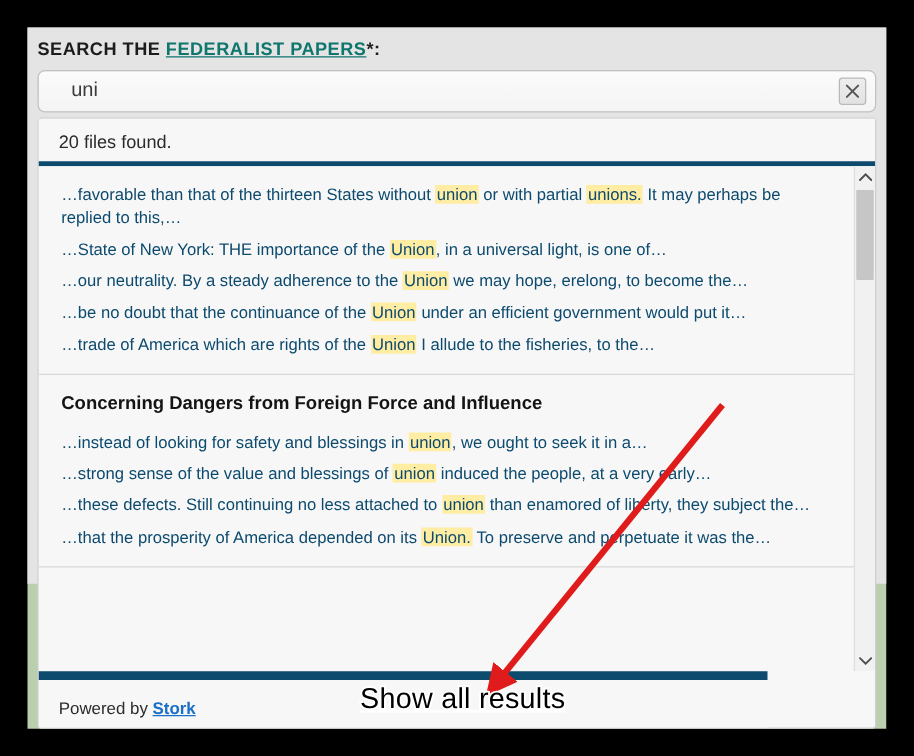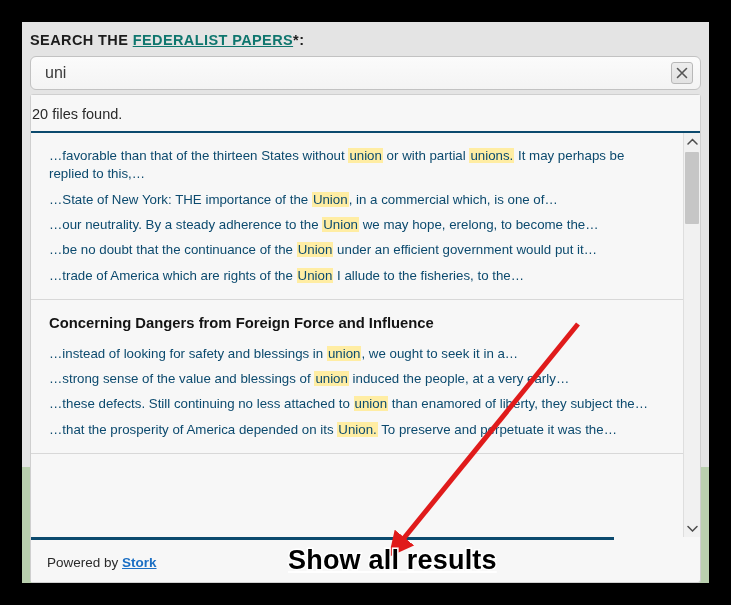--- a/index.html
+++ b/index.html
@@ -79,21 +79,21 @@
     width: 671px;
     height: 34px;
   }
   #search-input {
     width: 100%;
     height: 34px;
     box-sizing: border-box;
     border: 1px solid #c2c2c2;
     border-radius: 6px;
     background: linear-gradient(#fbfbfb, #f4f4f4);
-    padding: 0 40px 0 14px;
+    padding: 0 40px 0 26px;
     font-size: 16px;
     color: #3b3b3b;
     font-family: "Liberation Sans", sans-serif;
     outline: none;
   }
   #clear-btn {
     position: absolute;
     right: 8px;
     top: 6px;
     width: 22px;
@@ -108,25 +108,25 @@
 
   
   #files-found {
     position: absolute;
     left: 31px;
     top: 95px;
     width: 669px;
     height: 38px;
     box-sizing: border-box;
     background: #f7f7f7;
-    border-bottom: 2px solid #0c4a6e;
+    border-bottom: 4px solid #0c4a6e;
     font-size: 14.5px;
     color: #2a2a2a;
     line-height: 38px;
-    padding-left: 1px;
+    padding-left: 16px;
   }
 
   
   #results {
     position: absolute;
     left: 31px;
     top: 133px;
     width: 669px;
     height: 404px;
     box-sizing: border-box;
@@ -202,21 +202,21 @@
 
   
   #footer {
     position: absolute;
     left: 31px;
     top: 537px;
     width: 583px;
     height: 45px;
     box-sizing: border-box;
     background: #f7f7f7;
-    border-top: 3px solid #0c4a6e;
+    border-top: 7px solid #0c4a6e;
     font-size: 13.5px;
     color: #2a2a2a;
     line-height: 45px;
     padding-left: 16px;
   }
   #footer a {
     color: #1b6fc4;
     font-weight: bold;
     text-decoration: underline;
   }
@@ -225,22 +225,22 @@
   #annotation {
     position: absolute;
     left: 0; top: 0;
     width: 731px; height: 605px;
     pointer-events: none;
   }
   #ann-label {
     position: absolute;
     left: 288px;
     top: 545px;
-    font-size: 27px;
-    font-weight: bold;
+    font-size: 23px;
+    font-weight: normal;
     color: #000000;
     text-decoration: underline;
     -webkit-text-stroke: 3px #ffffff;
     paint-order: stroke fill;
     white-space: nowrap;
     letter-spacing: 0.2px;
   }
 </style>
 </head>
 <body>
@@ -264,21 +264,21 @@
       </svg>
     </button>
   </div>
 
   <div id="files-found">20 files found.</div>
 
   <div id="results">
     <div id="results-inner">
         <div class="result">
           <div class="r-excerpt"><span>…favorable than that of the thirteen States without </span><span class="hl">union</span><span> or with partial </span><span class="hl">unions.</span><span> It may perhaps be replied to this,…</span></div>
-          <div class="r-excerpt"><span>…State of New York: THE importance of the </span><span class="hl">Union</span><span>, in a commercial which, is one of…</span></div>
+          <div class="r-excerpt"><span>…State of New York: THE importance of the </span><span class="hl">Union</span><span>, in a universal light, is one of…</span></div>
           <div class="r-excerpt"><span>…our neutrality. By a steady adherence to the </span><span class="hl">Union</span><span> we may hope, erelong, to become the…</span></div>
           <div class="r-excerpt"><span>…be no doubt that the continuance of the </span><span class="hl">Union</span><span> under an efficient government would put it…</span></div>
           <div class="r-excerpt"><span>…trade of America which are rights of the </span><span class="hl">Union</span><span> I allude to the fisheries, to the…</span></div>
         </div>
         <div class="result">
           <div class="r-title"><span>Concerning Dangers from Foreign Force and Influence</span></div>
           <div class="r-excerpt"><span>…instead of looking for safety and blessings in </span><span class="hl">union</span><span>, we ought to seek it in a…</span></div>
           <div class="r-excerpt"><span>…strong sense of the value and blessings of </span><span class="hl">union</span><span> induced the people, at a very early…</span></div>
           <div class="r-excerpt"><span>…these defects. Still continuing no less attached to </span><span class="hl">union</span><span> than enamored of liberty, they subject the…</span></div>
           <div class="r-excerpt"><span>…that the prosperity of America depended on its </span><span class="hl">Union.</span><span> To preserve and perpetuate it was the…</span></div>

